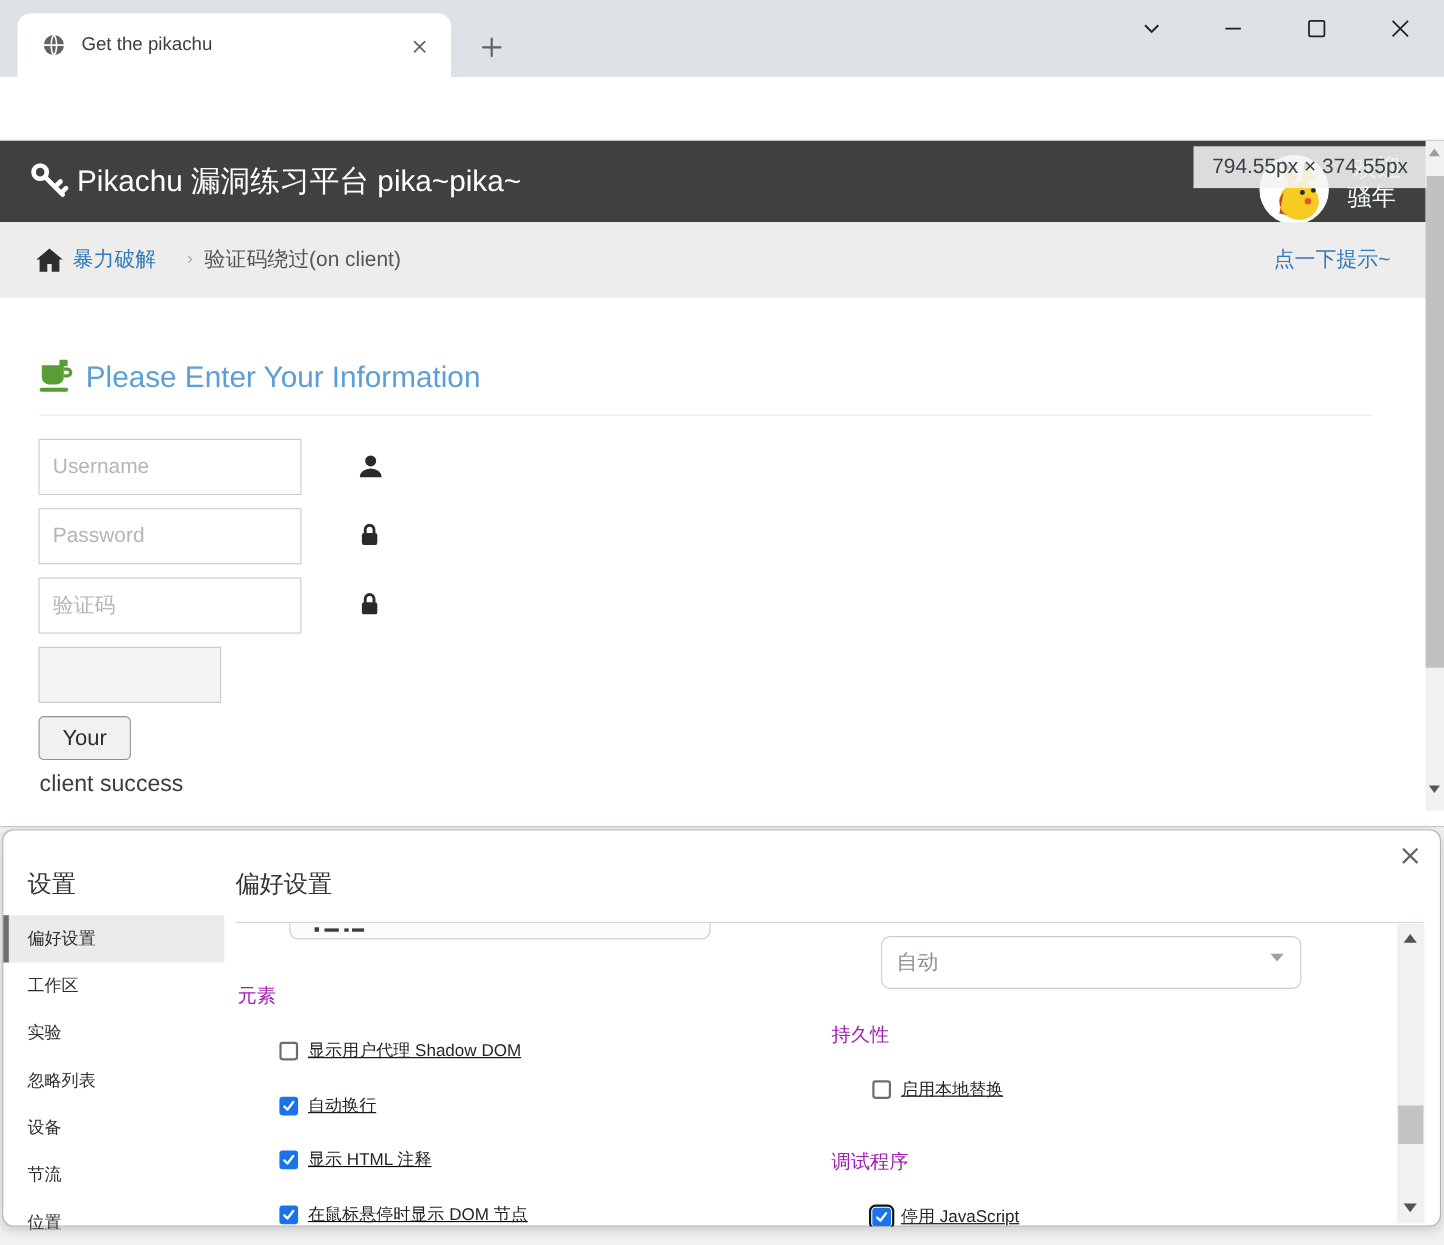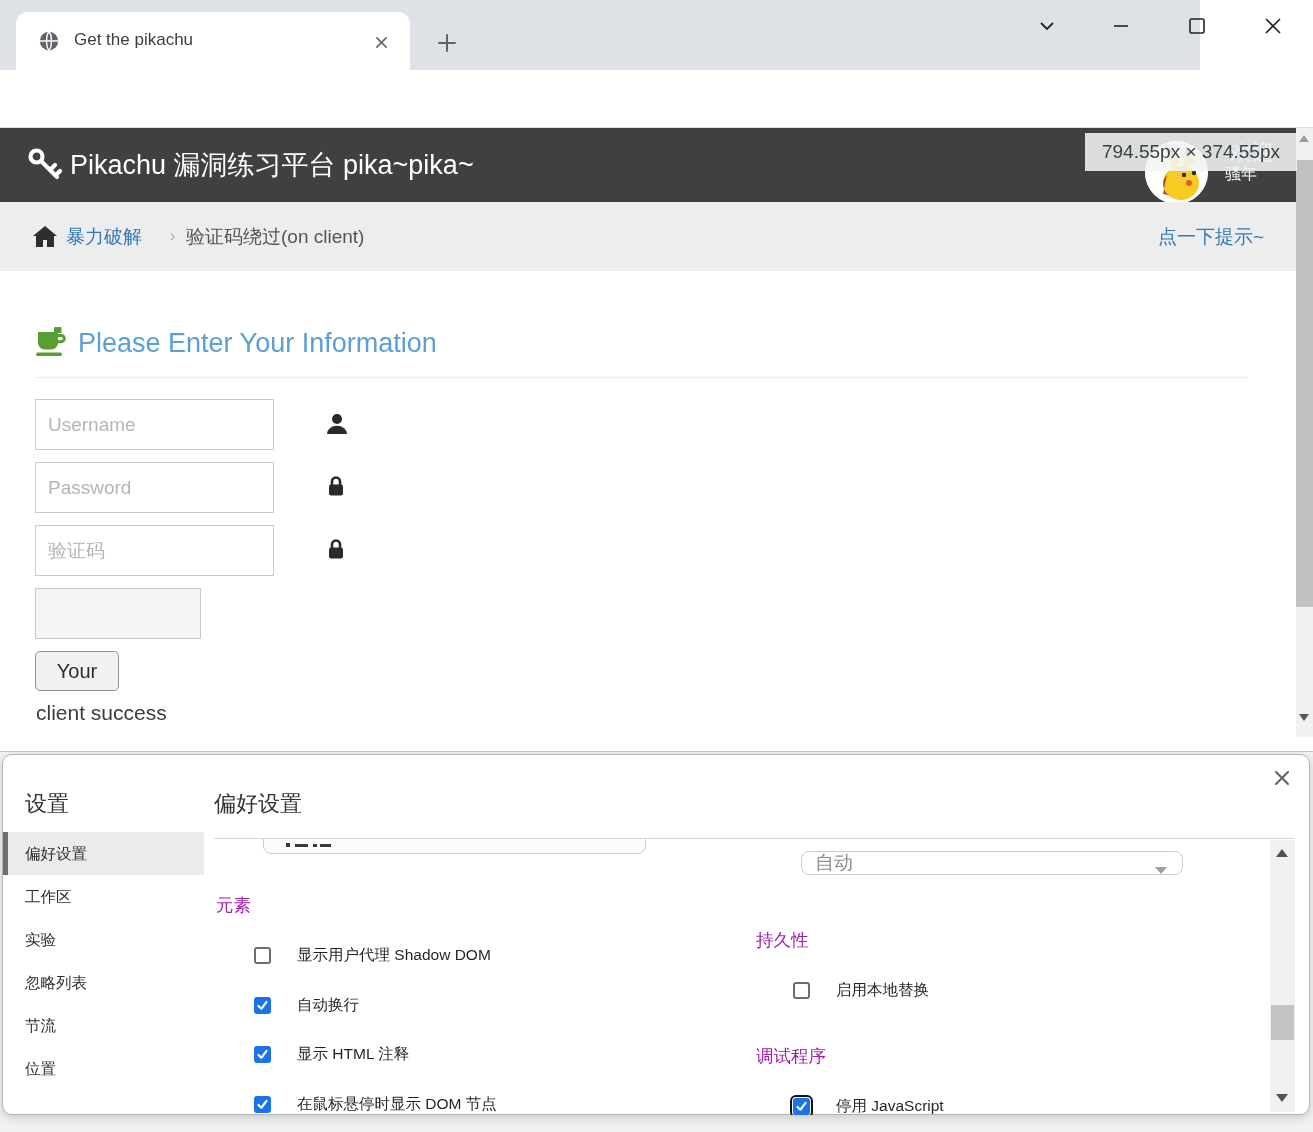--- a/index.html
+++ b/index.html
@@ -1,21 +1,21 @@
 <!DOCTYPE html>
 <html><head>
 <meta charset="utf-8">
 <style>
   html,body{margin:0;padding:0;background:#fff;}
   .stage{position:relative;width:1313px;height:1132px;overflow:hidden;
          font-family:"Liberation Sans","DejaVu Sans",sans-serif;background:#fff;}
   .abs{position:absolute;}
 
   
-  .titlebar{position:absolute;left:0;top:0;width:1200px;height:70px;background:#dee1e6;}
+  .titlebar{position:absolute;left:0;top:0;width:1313px;height:70px;background:#dee1e6;}
   .tab{position:absolute;left:16px;top:12px;width:394px;height:58px;background:#fff;
        border-radius:12px 12px 0 0;}
   .tab-fav{position:absolute;left:22px;top:18px;width:22px;height:22px;}
   .tab-title{position:absolute;left:58px;top:18px;font-size:17px;color:#3c4043;white-space:nowrap;}
   .tab-close{position:absolute;left:352px;top:17px;width:26px;height:26px;display:flex;align-items:center;justify-content:center;border-radius:50%;}
   .newtab{position:absolute;left:435px;top:31px;width:24px;height:24px;}
   .winctl{position:absolute;top:12px;width:28px;height:28px;}
 
   .toolbar{position:absolute;left:0;top:70px;width:1313px;height:58px;background:#fff;border-bottom:1px solid #dadce0;box-sizing:border-box;}
   .nav-ico{position:absolute;top:86px;width:26px;height:26px;}
@@ -34,21 +34,21 @@
   .omni-ico{margin-right:17px;width:24px;height:24px;}
   .ext-square{position:absolute;left:1160px;top:90px;width:20px;height:20px;border:2.6px solid #5f6368;border-radius:3px;box-sizing:border-box;}
   .kebab{position:absolute;left:1267px;top:87px;width:10px;height:26px;}
 
   
   .site-header{position:absolute;left:0;top:128px;width:1313px;height:74px;background:#404040;}
   .key-ico{position:absolute;left:26px;top:18px;}
   .site-title{position:absolute;left:70px;top:0;line-height:74px;font-size:27px;color:#fff;white-space:nowrap;}
   .pika-avatar{position:absolute;left:1145px;top:13px;width:63px;height:63px;border-radius:50%;overflow:hidden;background:#fff;}
   .greet1{position:absolute;left:1230px;top:10px;font-size:22px;color:#cfe2ef;}
-  .greet2{position:absolute;left:1225px;top:36px;font-size:16px;color:#f3f9fd;}
+  .greet2{position:absolute;left:1225px;top:36px;font-size:22px;color:#f3f9fd;}
 
   .size-tooltip{position:absolute;left:1085px;top:133px;width:212px;height:38px;z-index:60;
                 background:rgba(242,243,244,0.87);color:#3a3f44;font-size:19px;
                 display:flex;align-items:center;justify-content:center;white-space:nowrap;}
 
   
   .breadcrumb{position:absolute;left:0;top:202px;width:1313px;height:69px;background:#ededed;}
   .bc-home{position:absolute;left:32px;top:23px;}
   .bc-link{position:absolute;left:66px;top:0;line-height:69px;font-size:19px;color:#337ab7;}
   .bc-sep{position:absolute;left:170px;top:0;line-height:67px;font-size:16px;color:#a9a9a9;}
@@ -85,26 +85,26 @@
   .pane-title{position:absolute;left:211px;top:34px;font-size:22px;color:#333;}
   .dlg-close{position:absolute;right:18px;top:14px;width:18px;height:18px;}
   .side-nav{position:absolute;left:0;top:77px;width:201px;}
   .side-item{height:43px;line-height:43px;padding-left:22px;font-size:15.5px;color:#2f2f2f;box-sizing:border-box;}
   .side-item.selected{background:#ebebeb;border-left:5px solid #6e6e6e;padding-left:17px;}
   .pane-hr{position:absolute;left:211px;right:15px;top:83px;border-top:1px solid #d4d4d4;}
   .pane-content{position:absolute;left:211px;top:84px;width:1056px;height:276px;overflow:hidden;}
   .clip-select{position:absolute;left:49px;top:-22px;width:383px;height:37px;border:1px solid #ccc;border-radius:8px;background:#fcfcfc;box-sizing:border-box;}
   .clip-select span{position:absolute;background:#3a3a3a;height:3px;top:26px;}
   .sec-h{position:absolute;font-size:17.5px;color:#a21caf;white-space:nowrap;}
-  .row{position:absolute;display:flex;align-items:center;gap:26px;height:18px;}
+  .row{position:absolute;display:flex;align-items:center;gap:9px;height:18px;text-decoration:underline;}
   .row label{font-size:15.5px;color:#1f2327;white-space:nowrap;}
   .cb{width:17px;height:17px;box-sizing:border-box;border:2px solid #6a6e72;border-radius:3px;background:#fff;flex:0 0 auto;}
   .cb.checked{border:none;background:#1a73e8;display:flex;align-items:center;justify-content:center;}
   .cb.focused{outline:2px solid #101418;outline-offset:1px;}
-  .layout-select{position:absolute;left:587px;top:12px;width:382px;height:24px;border:1px solid #ccc;border-radius:8px;
+  .layout-select{position:absolute;left:587px;top:12px;width:382px;height:48px;border:1px solid #ccc;border-radius:8px;
                  background:#fff;box-sizing:border-box;display:flex;align-items:center;}
   .layout-select .val{padding-left:13px;font-size:19px;color:#8b9095;}
   .sel-caret{position:absolute;right:15px;top:15px;width:0;height:0;border-left:6px solid transparent;border-right:6px solid transparent;border-top:7px solid #9aa0a6;}
   .dlg-scroll{position:absolute;right:14px;top:85px;width:25px;height:272px;background:#f0f1f2;}
   .ds-up{position:absolute;left:6px;top:9px;width:0;height:0;border-left:6.5px solid transparent;border-right:6.5px solid transparent;border-bottom:8px solid #505356;}
   .ds-thumb{position:absolute;left:1px;top:165px;width:23px;height:35px;background:#c3c3c6;}
   .ds-down{position:absolute;left:6px;bottom:10px;width:0;height:0;border-left:6.5px solid transparent;border-right:6.5px solid transparent;border-top:8px solid #505356;}
 </style>
 </head>
 <body>
@@ -324,20 +324,21 @@
         <svg width="18" height="18" viewBox="0 0 18 18">
             <path d="M3 3l12 12M15 3L3 15" stroke="#5f6368" stroke-width="2" stroke-linecap="round"></path>
           </svg>
       </span>
 
       <div class="side-nav">
         <div class="side-item selected">偏好设置</div>
         <div class="side-item">工作区</div>
         <div class="side-item">实验</div>
         <div class="side-item">忽略列表</div>
+        <div class="side-item">设备</div>
         <div class="side-item">节流</div>
         <div class="side-item">位置</div>
       </div>
 
       <div class="pane-hr"></div>
 
       <div class="pane-content">
         <div class="clip-select">
           <span style="left:22px;width:4px;height:4px;top:25px"></span>
           <span style="left:31px;width:13px"></span>

